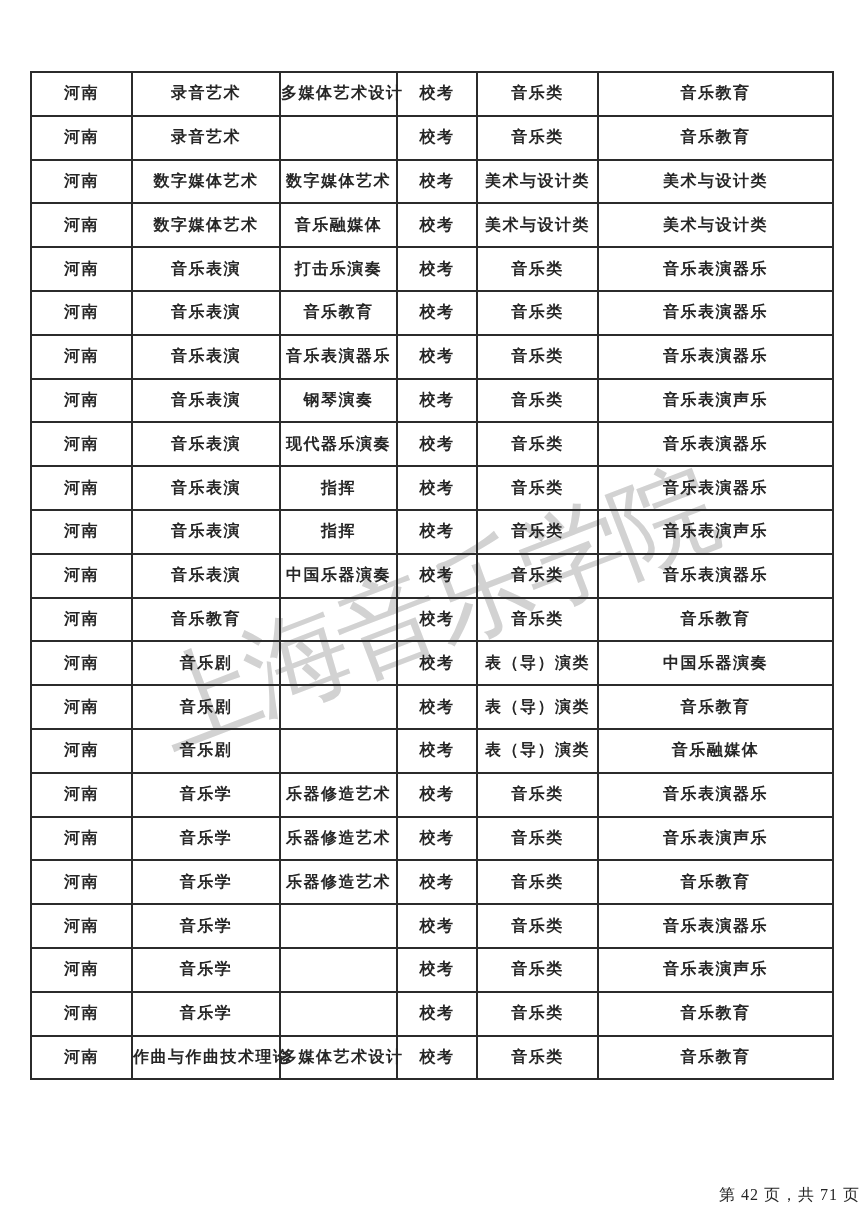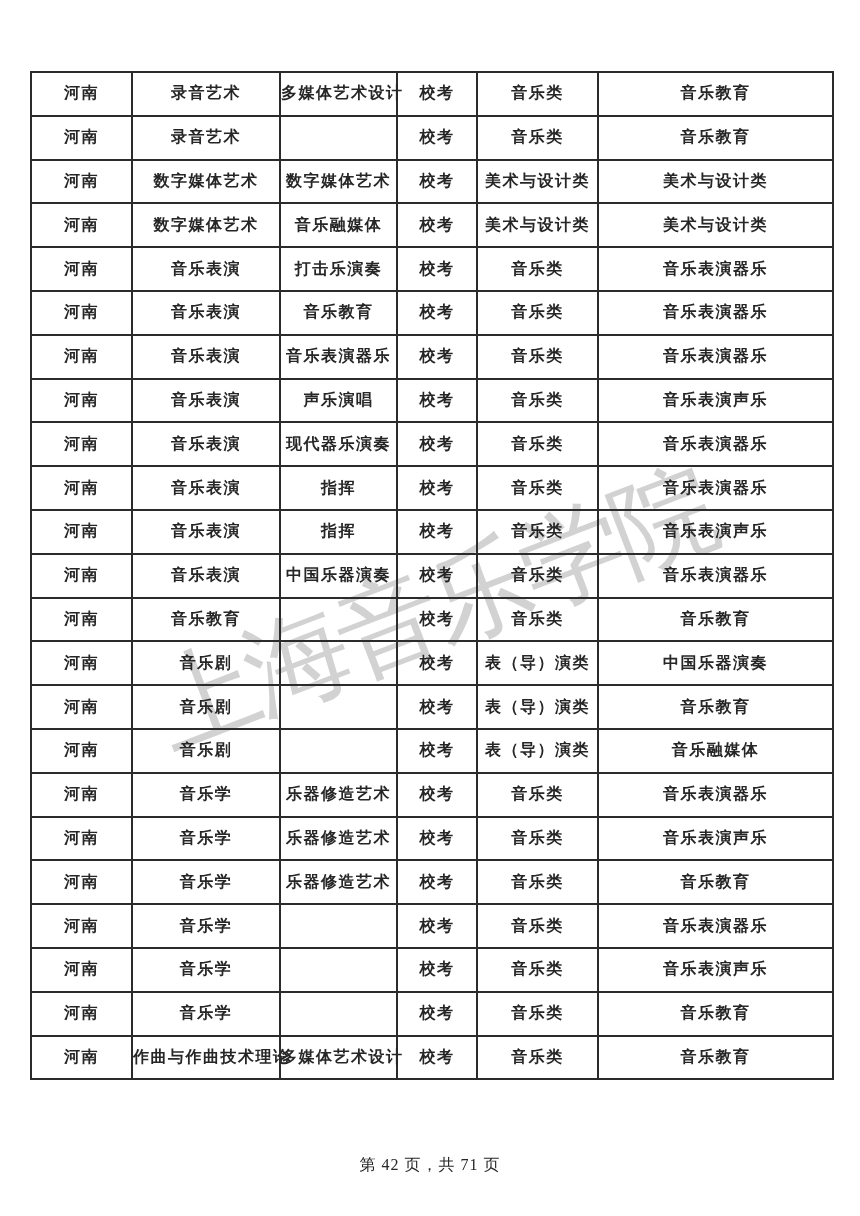--- a/index.html
+++ b/index.html
@@ -55,23 +55,23 @@
     font-size: 16px;
     letter-spacing: 1.5px;
     white-space: nowrap;
     overflow: visible;
     padding: 0;
     background: transparent;
   }
   .footer {
     position: absolute;
     left: 0;
-    top: 1155px;
+    top: 1185px;
     width: 100%;
-    text-align: center;
+    text-align: right;
     font-size: 16px;
     letter-spacing: 1px;
     color: #262626;
     z-index: 1;
   }
 </style>
 </head>
 <body>
 
 <div class="page">
@@ -140,21 +140,21 @@
           <td>河南</td>
           <td>音乐表演</td>
           <td>音乐表演器乐</td>
           <td>校考</td>
           <td>音乐类</td>
           <td>音乐表演器乐</td>
         </tr>
         <tr>
           <td>河南</td>
           <td>音乐表演</td>
-          <td>声乐演唱</td>
+          <td>钢琴演奏</td>
           <td>校考</td>
           <td>音乐类</td>
           <td>音乐表演声乐</td>
         </tr>
         <tr>
           <td>河南</td>
           <td>音乐表演</td>
           <td>现代器乐演奏</td>
           <td>校考</td>
           <td>音乐类</td>

